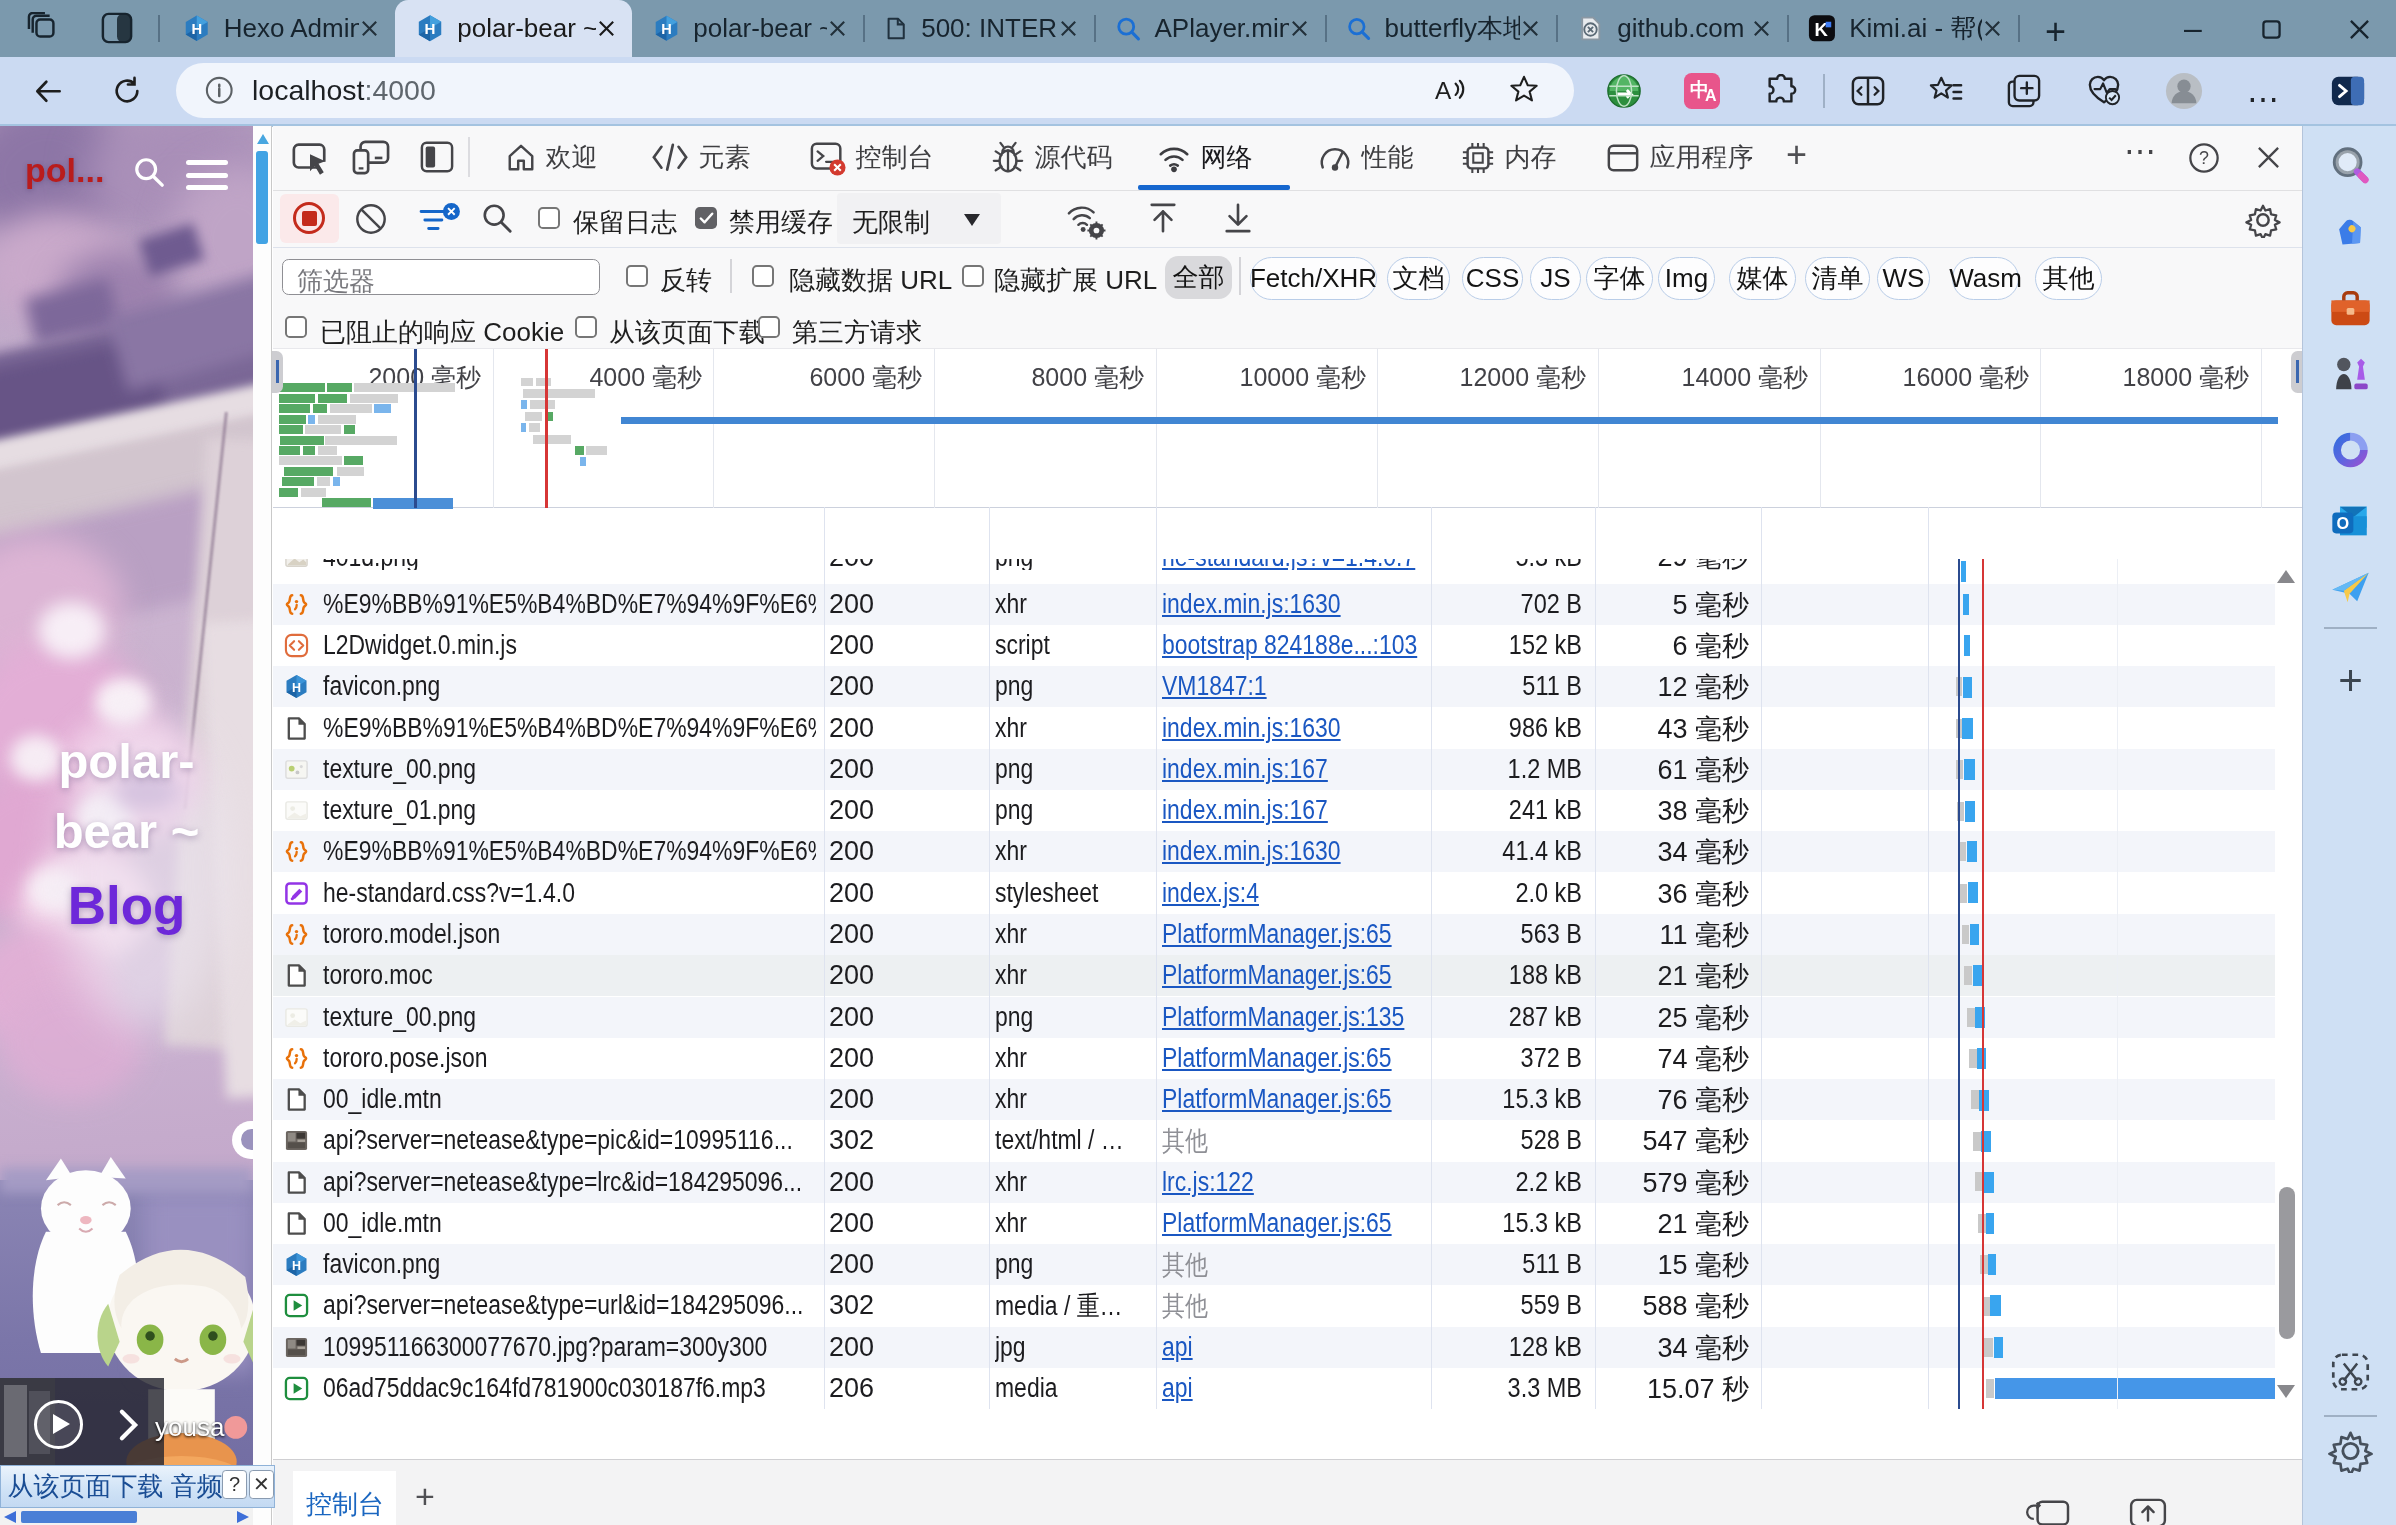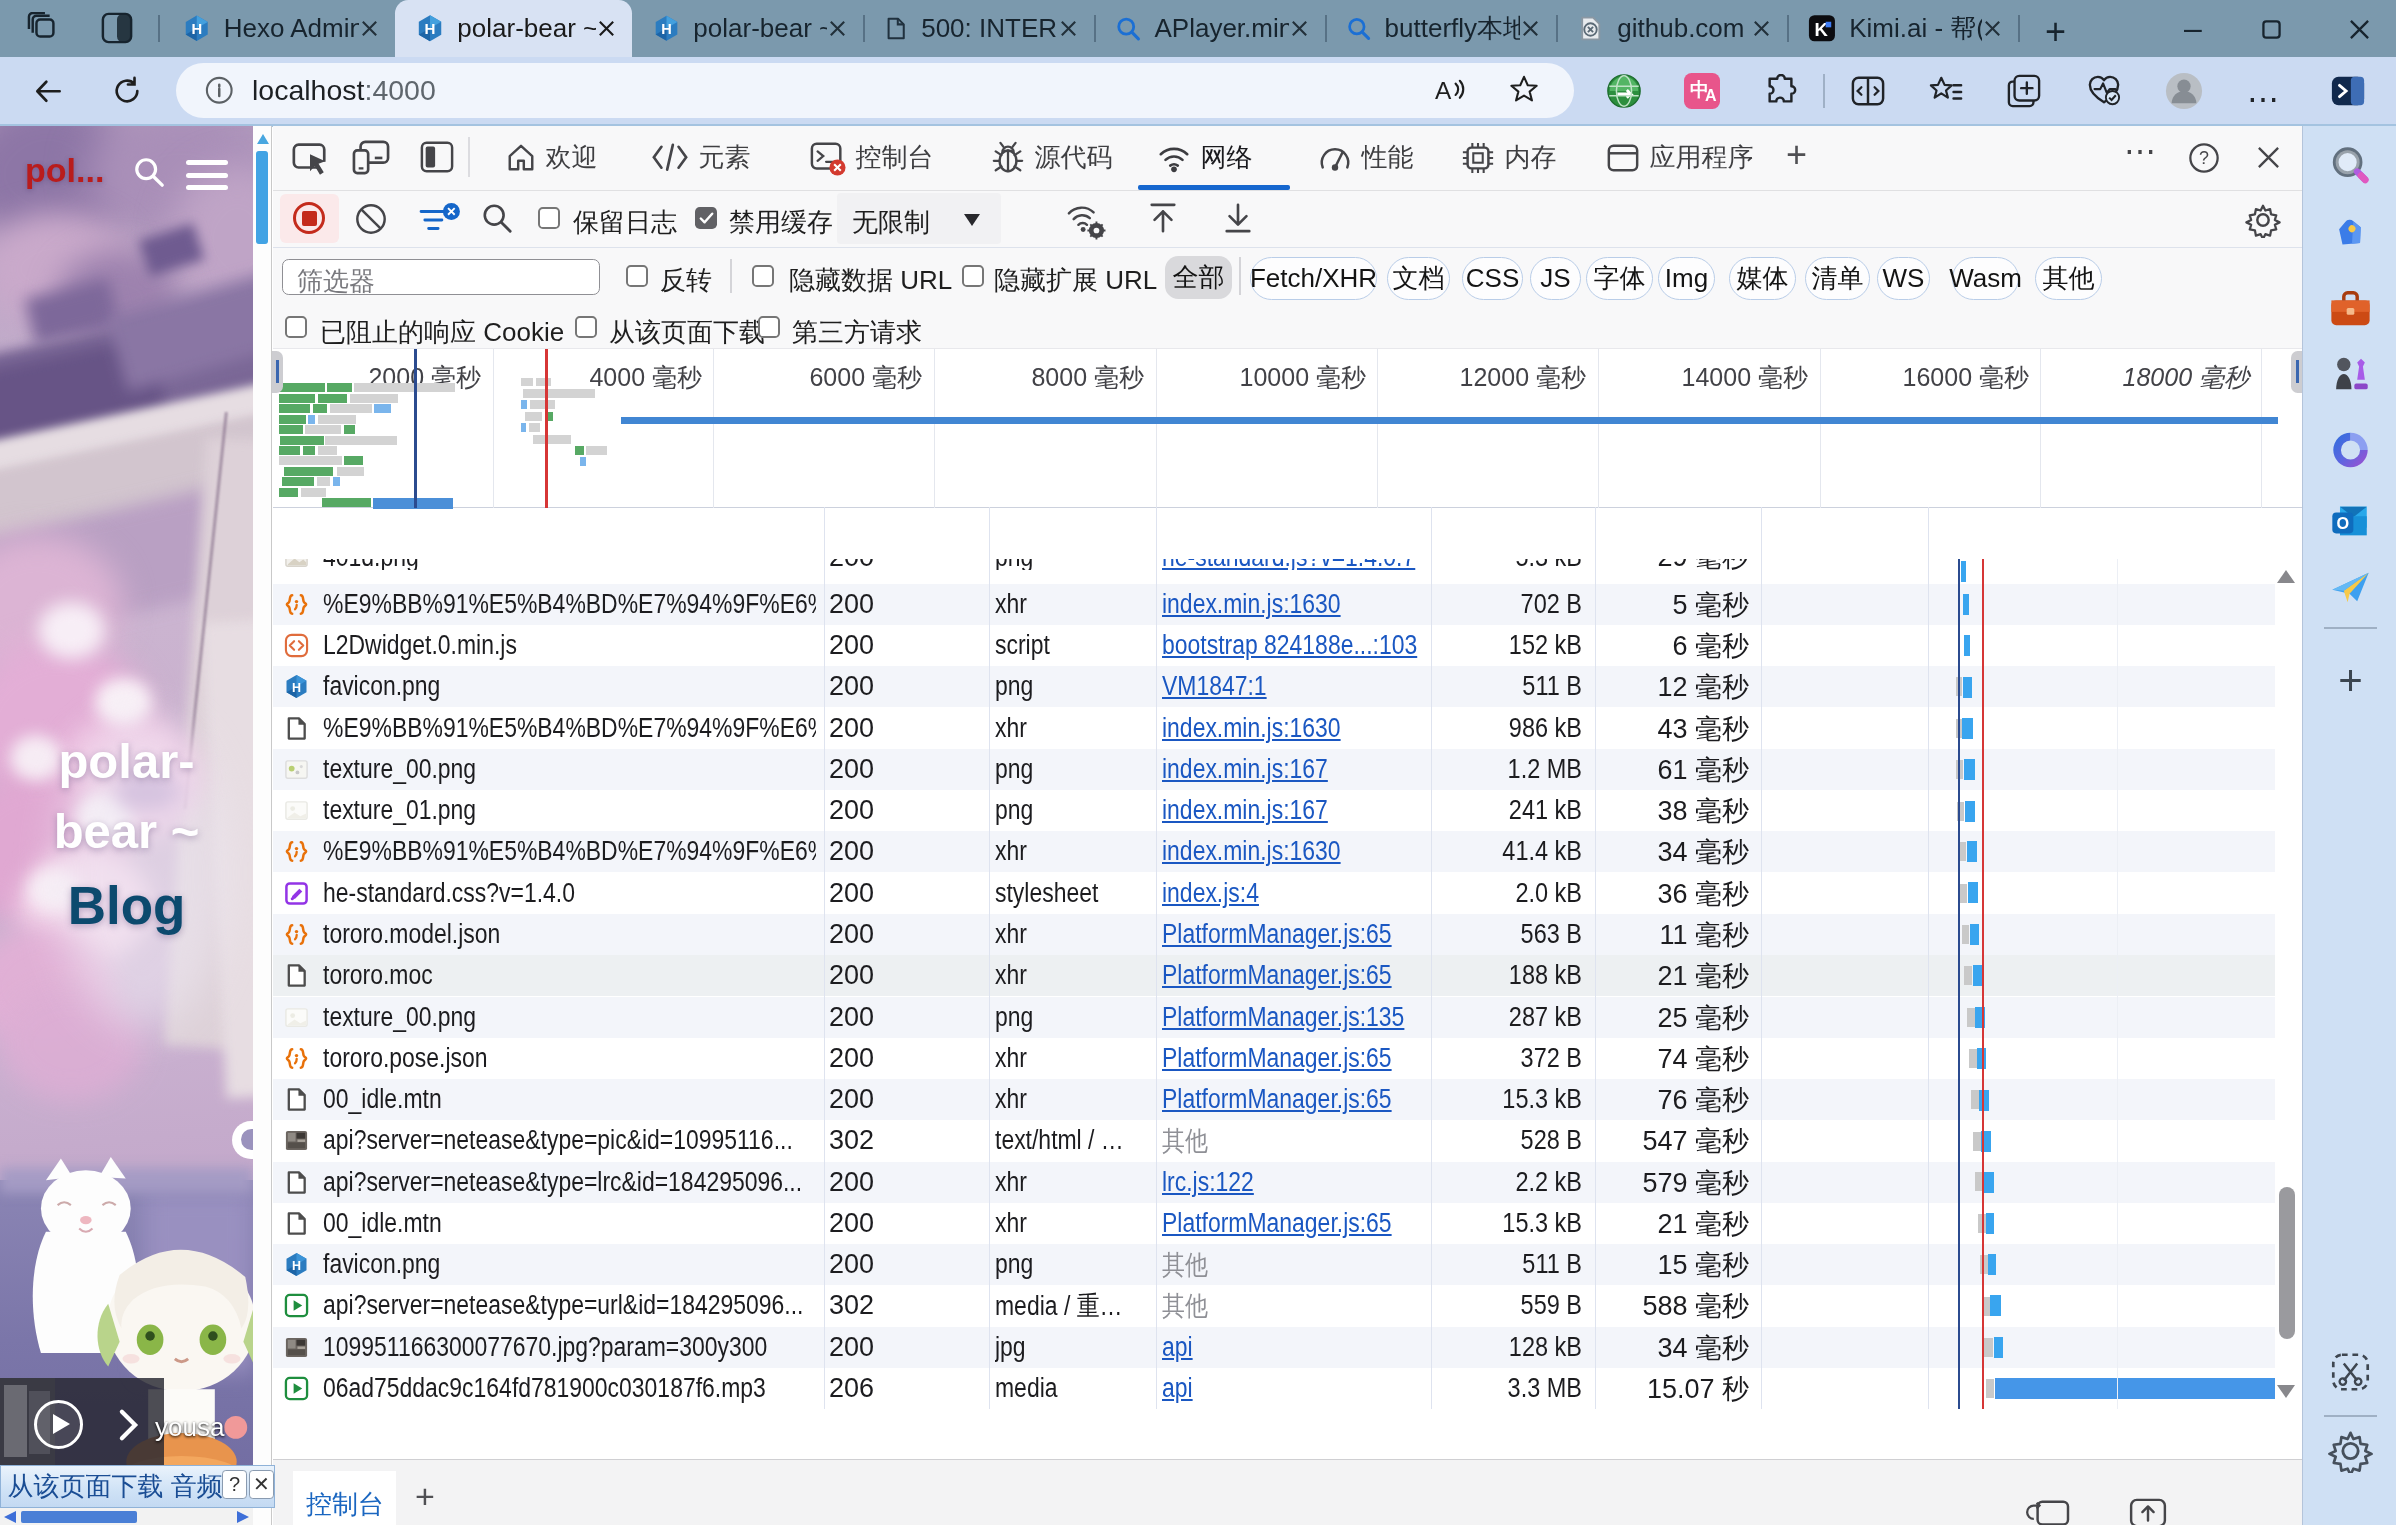--- a/index.html
+++ b/index.html
@@ -295,21 +295,21 @@
 <svg style="position:absolute;left:133px;top:30px;" width="32" height="32" viewBox="0 0 34 34">
       <circle cx="14" cy="14" r="10" fill="none" stroke="#fff" stroke-width="3.4"></circle>
       <path d="M22 22 L31 31" stroke="#fff" stroke-width="3.6" stroke-linecap="round"></path>
     </svg>
 <div style="position:absolute;left:186px;top:34px;width:42px;height:5.2px;background:#fff;border-radius:2.9px;"></div>
 <div style="position:absolute;left:186px;top:47px;width:42px;height:5.2px;background:#fff;border-radius:2.9px;"></div>
 <div style="position:absolute;left:186px;top:59px;width:42px;height:5.2px;background:#fff;border-radius:2.9px;"></div>
 
 <div style="position:absolute;left:0;top:607px;width:253px;text-align:center;font-size:49px;font-weight:bold;color:#fff;text-shadow:0 1.9px 7.6px rgba(90,70,120,.4);">polar-</div>
 <div style="position:absolute;left:0;top:677px;width:253px;text-align:center;font-size:49px;font-weight:bold;color:#fff;text-shadow:0 1.9px 7.6px rgba(90,70,120,.4);">bear ~</div>
-<div style="position:absolute;left:0;top:749px;width:253px;text-align:center;font-size:53px;font-weight:bold;color:#0c4a6e;text-shadow:0 1.9px 7.6px rgba(90,70,120,.4);">Blog</div>
+<div style="position:absolute;left:0;top:749px;width:253px;text-align:center;font-size:53px;font-weight:bold;color:#6d28d9;text-shadow:0 1.9px 7.6px rgba(90,70,120,.4);">Blog</div>
 
 <div style="position:absolute;left:232px;top:995px;width:38px;height:38px;border-radius:50%;background:#fff;"></div>
 <div style="position:absolute;left:241px;top:1003px;width:21px;height:21px;border-radius:50%;background:#9a92bd;"></div>
 
 <svg style="position:absolute;left:21px;top:1025px;" width="133" height="228" viewBox="0 0 160 260">
 <path d="M30 28 L48 2 L62 24 Z" fill="#fdfdfd"></path>
       <path d="M94 24 L108 0 L126 26 Z" fill="#fdfdfd"></path>
 <ellipse cx="78" cy="62" rx="54" ry="46" fill="#fdfdfd"></ellipse>
 <path d="M30 90 C10 130 10 190 24 236 L132 236 C146 190 146 130 126 90 Z" fill="#fdfdfd"></path>
 <path d="M44 58 q8 -7 16 0" stroke="#caa" stroke-width="2.5" fill="none"></path>
@@ -533,21 +533,21 @@
 <div class="ovlab" style="left:700px;width:171px;text-align:right;">8000 毫秒</div>
 <div class="ovgrid" style="left:883px;"></div>
 <div class="ovlab" style="left:922px;width:171px;text-align:right;">10000 毫秒</div>
 <div class="ovgrid" style="left:1104px;"></div>
 <div class="ovlab" style="left:1142px;width:171px;text-align:right;">12000 毫秒</div>
 <div class="ovgrid" style="left:1325px;"></div>
 <div class="ovlab" style="left:1364px;width:171px;text-align:right;">14000 毫秒</div>
 <div class="ovgrid" style="left:1547px;"></div>
 <div class="ovlab" style="left:1585px;width:171px;text-align:right;">16000 毫秒</div>
 <div class="ovgrid" style="left:1767px;"></div>
-<div class="ovlab" style="left:1805px;width:171px;text-align:right;font-style:italic;">18000 毫秒</div>
+<div class="ovlab" style="left:1805px;width:171px;text-align:right;">18000 毫秒</div>
 <div class="ovgrid" style="left:1988px;"></div>
 <div style="position:absolute;left:5.7px;top:34px;width:46px;height:8.6px;background:#57a964;"></div>
 <div style="position:absolute;left:54px;top:34px;width:25px;height:8.6px;background:#57a964;"></div>
 <div style="position:absolute;left:81px;top:34px;width:101px;height:8.6px;background:#d3d3d3;"></div>
 <div style="position:absolute;left:5.7px;top:45px;width:36px;height:8.6px;background:#57a964;"></div>
 <div style="position:absolute;left:45px;top:45px;width:28.5px;height:8.6px;background:#57a964;"></div>
 <div style="position:absolute;left:77px;top:45px;width:48px;height:8.6px;background:#d3d3d3;"></div>
 <div style="position:absolute;left:5.7px;top:55px;width:31px;height:8.6px;background:#57a964;"></div>
 <div style="position:absolute;left:40px;top:55px;width:14.3px;height:8.6px;background:#57a964;"></div>
 <div style="position:absolute;left:57px;top:55px;width:42px;height:8.6px;background:#d3d3d3;"></div>

